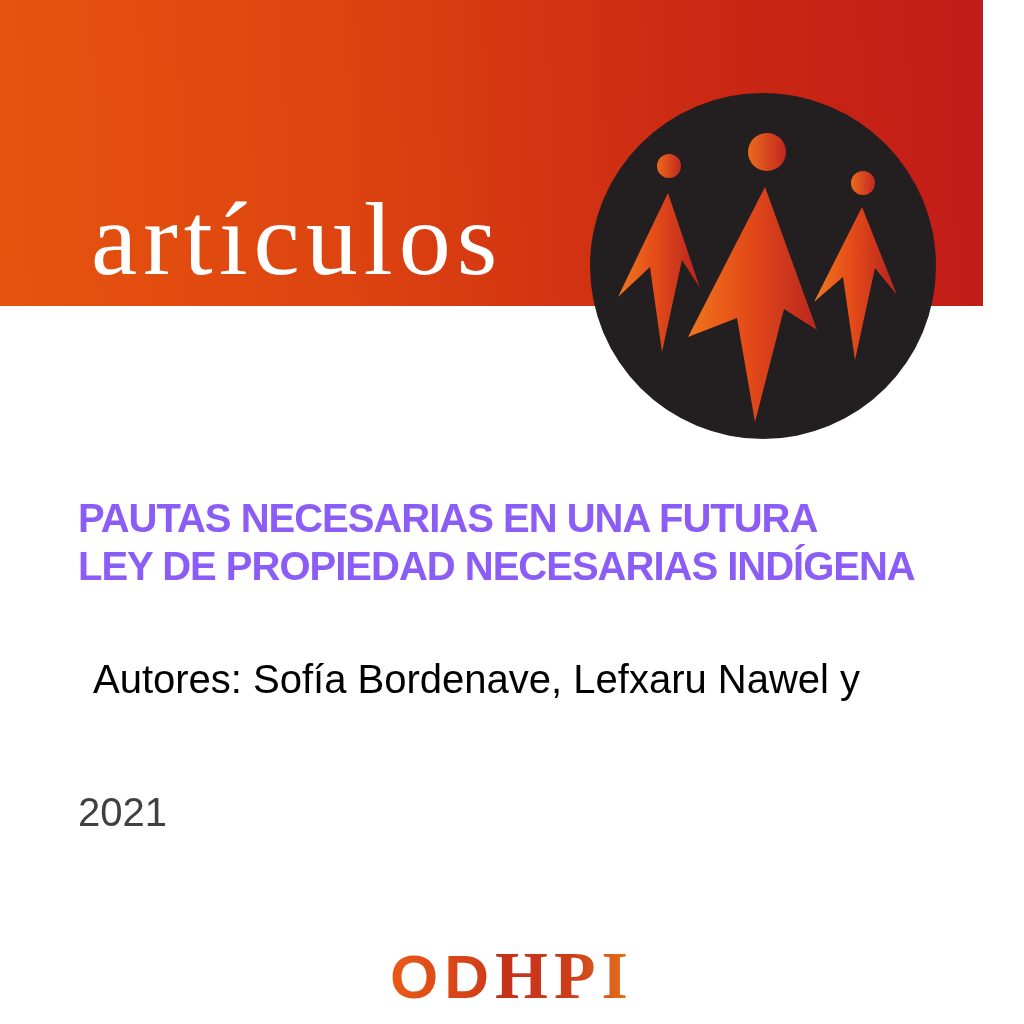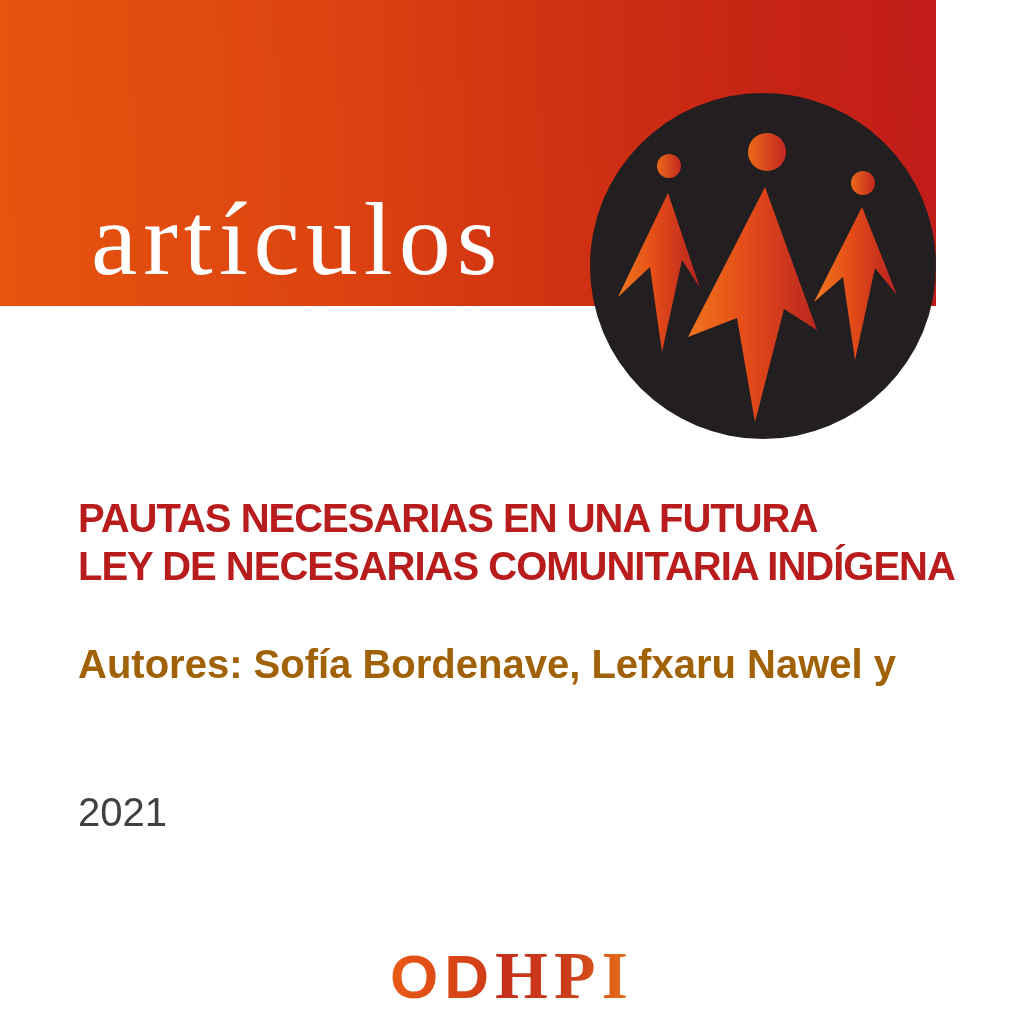--- a/index.html
+++ b/index.html
@@ -10,20 +10,21 @@
     overflow: hidden;
     position: relative;
   }
   .page { position: absolute; inset: 0; width: 1024px; height: 1024px; }
 
   
   .banner {
     position: absolute; left: 0; top: 0;
     width: 936px; height: 306px;
     background: linear-gradient(88deg, #e6540e 0%, #dd4410 35%, #cb2a13 70%, #c11c19 100%);
+    padding-left: 47px;
   }
   .banner-title {
     position: absolute; left: 91px; top: 187px;
     font-family: "Liberation Serif", serif;
     font-size: 104px; line-height: 104px;
     letter-spacing: 6px;
     color: #ffffff;
     white-space: nowrap;
   }
 
@@ -32,28 +33,28 @@
     position: absolute; left: 588px; top: 91px;
     width: 352px; height: 352px;
   }
   .logo svg { display: block; width: 352px; height: 352px; }
 
   
   .title {
     position: absolute; left: 78px; top: 494px; margin: 0;
     font-size: 40px; line-height: 48px; font-weight: 700;
     letter-spacing: -1px;
-    color: #b91c1c;
+    color: #8b5cf6;
     white-space: nowrap;
   }
   .title .line, .authors .line { display: block; }
   .authors {
-    position: absolute; left: 78px; top: 640px; margin: 0;
-    font-size: 40px; line-height: 48px; font-weight: 700;
-    color: #a16207;
+    position: absolute; left: 78px; top: 640px; margin: 15px;
+    font-size: 40px; line-height: 48px; font-weight: 400;
+    color: #000000;
     white-space: nowrap;
   }
   .year {
     position: absolute; left: 78px; top: 788px; margin: 0;
     font-size: 40px; line-height: 48px; font-weight: 400;
     color: #404040;
   }
 
   
   .brand {
@@ -134,21 +135,21 @@
       <g>
         <circle cx="275" cy="92" r="12" fill="url(#headGradR)"></circle>
         <polygon points="274,116 309,204 287,177 267,269 255,186 226,211" fill="url(#figGradR)"></polygon>
       </g>
     </svg>
   </div>
 
   <main>
     <h1 class="title">
       <span class="line">PAUTAS NECESARIAS EN UNA FUTURA</span>
-      <span class="line">LEY DE NECESARIAS COMUNITARIA INDÍGENA</span>
+      <span class="line">LEY DE PROPIEDAD NECESARIAS INDÍGENA</span>
     </h1>
 
     <p class="authors">
       <span class="line">Autores: Sofía Bordenave, Lefxaru Nawel y</span>
     </p>
 
     <p class="year">2021</p>
   </main>
 
   <footer class="brand">

